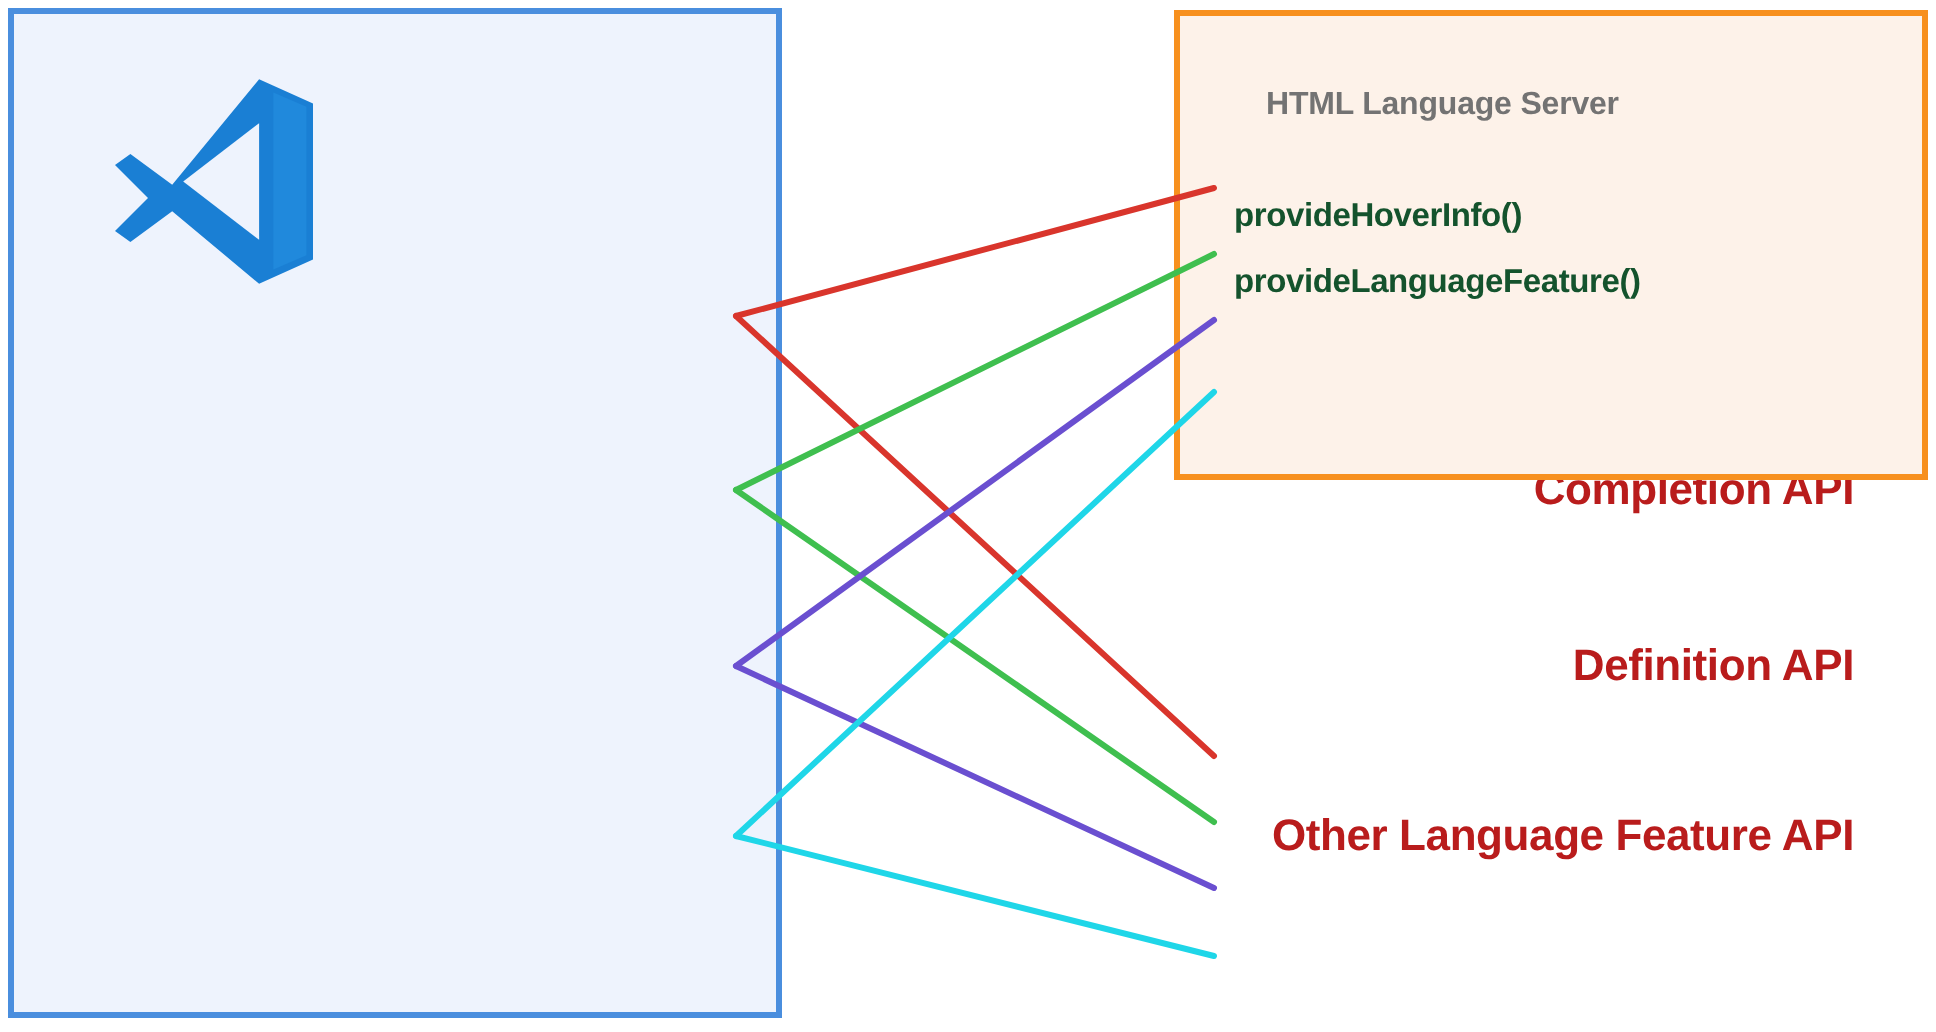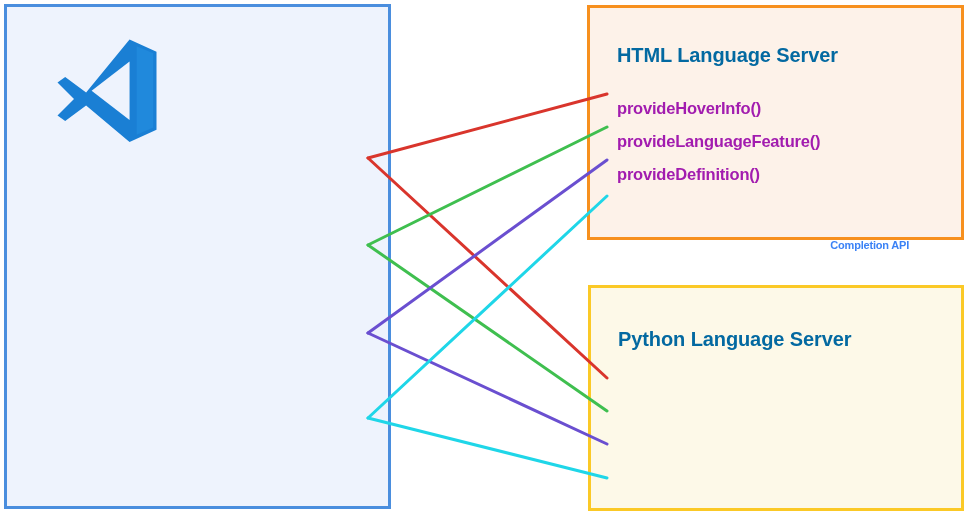--- a/index.html
+++ b/index.html
@@ -37,56 +37,56 @@
   #python-server-panel {
     left: 588px; top: 285px;
     width: 376px; height: 226px;
     background: #fdf9e8;
     border-color: #fbc926;
   }
 
   
   .panel-title {
     position: absolute;
-    left: 27px;
-    font-size: 20px;
+    left: 43px;
+    font-size: 16px;
     font-weight: bold;
-    color: #0369a1;
+    color: #737373;
     letter-spacing: -0.1px;
     white-space: nowrap;
   }
   #html-title  { top: 36px; }
   #python-title{ top: 40px; }
 
   
   .method-list {
     position: absolute;
     left: 27px;
     display: flex;
     flex-direction: column;
   }
   #html-methods   { top: 84px; }
   .method {
     font-size: 16.5px;
     font-weight: bold;
-    color: #a21caf;
+    color: #14532d;
     letter-spacing: -0.2px;
     white-space: nowrap;
     height: 33px;
     line-height: 33px;
   }
 
   
   .api-label {
     position: absolute;
-    right: 59px;
+    right: 41px;
     text-align: right;
-    font-size: 11px;
+    font-size: 22px;
     font-weight: bold;
-    color: #3b82f6;
+    color: #b91c1c;
     letter-spacing: -0.2px;
     white-space: nowrap;
     transform: translateY(-50%);
   }
 
   
   #vscode-logo {
     position: absolute;
     left: 45px; top: 25px;
     width: 110px; height: 112px;
@@ -122,28 +122,23 @@
       <div class="api-label" style="top: 333px;">Definition API</div>
       <div class="api-label" style="top: 418px;">Other Language Feature API</div>
     </div>
 
   <div class="panel" id="html-server-panel">
     <div class="panel-title" id="html-title">HTML Language Server</div>
 
     <div class="method-list" id="html-methods">
         <div class="method">provideHoverInfo()</div>
         <div class="method">provideLanguageFeature()</div>
-        <div class="method">provideDefinition()</div>
       </div>
   </div>
 
-  <div class="panel" id="python-server-panel">
-    <div class="panel-title" id="python-title">Python Language Server</div>
-
-  </div>
 
   <svg id="connectors" viewBox="0 0 968 516">
       <line x1="368" y1="158" x2="607" y2="94" stroke="#d9352c" stroke-width="3" stroke-linecap="round"></line>
       <line x1="368" y1="158" x2="607" y2="378" stroke="#d9352c" stroke-width="3" stroke-linecap="round"></line>
       <line x1="368" y1="245" x2="607" y2="127" stroke="#3fbf4f" stroke-width="3" stroke-linecap="round"></line>
       <line x1="368" y1="245" x2="607" y2="411" stroke="#3fbf4f" stroke-width="3" stroke-linecap="round"></line>
       <line x1="368" y1="333" x2="607" y2="160" stroke="#6a4fd0" stroke-width="3" stroke-linecap="round"></line>
       <line x1="368" y1="333" x2="607" y2="444" stroke="#6a4fd0" stroke-width="3" stroke-linecap="round"></line>
       <line x1="368" y1="418" x2="607" y2="196" stroke="#1fd6e8" stroke-width="3" stroke-linecap="round"></line>
       <line x1="368" y1="418" x2="607" y2="478" stroke="#1fd6e8" stroke-width="3" stroke-linecap="round"></line>

